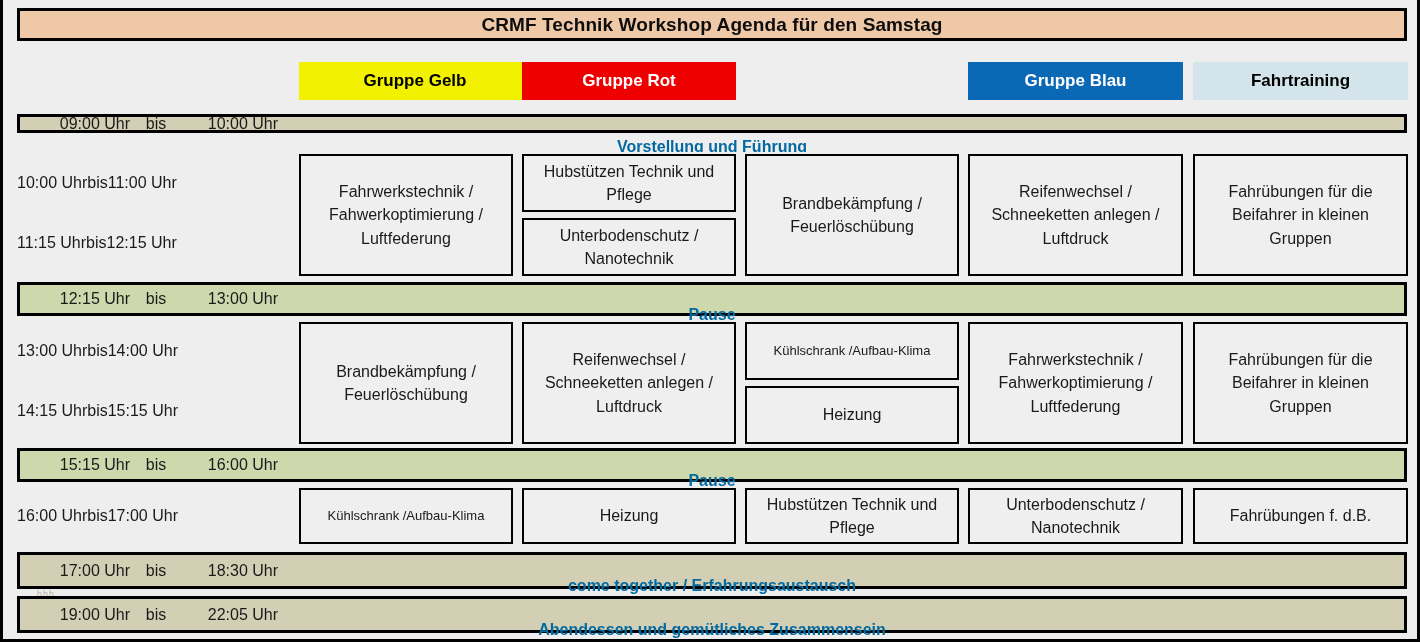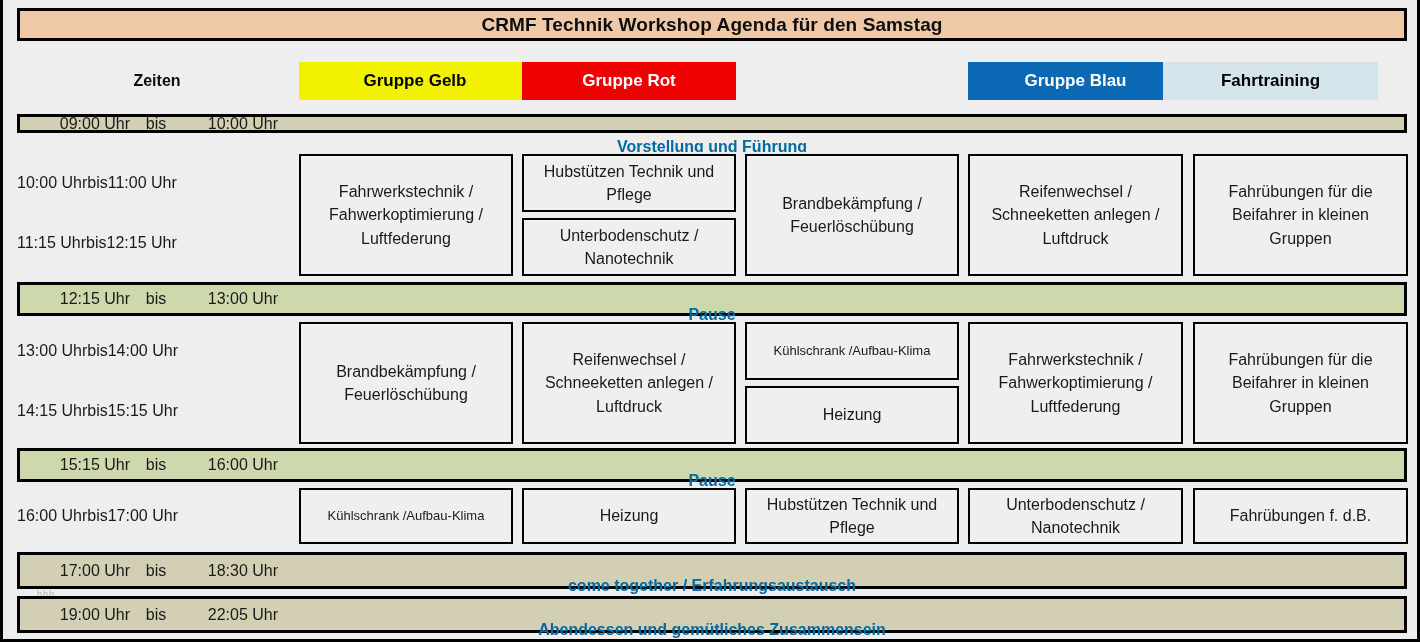--- a/index.html
+++ b/index.html
@@ -178,25 +178,24 @@
 </head>
 <body>
 
 <div id="page">
 
   <div id="title-banner">
     <span class="title-text">CRMF Technik Workshop Agenda für den Samstag</span>
   </div>
 
   <div id="col-header">
-    <div class="hdr-cell hdr-zeiten" style="left:14px; width:280px;">Zeiten</div>
     <div class="hdr-cell" style="left:296px; width:232px; background:#f2f200; color:#000;">Gruppe Gelb</div>
     <div class="hdr-cell" style="left:519px; width:214px; background:#ee0000; color:#fff;">Gruppe Rot</div>
     <div class="hdr-cell" style="left:965px; width:215px; background:#0a68b4; color:#fff;">Gruppe Blau</div>
-    <div class="hdr-cell" style="left:1160px; width:215px; background:#d3e4ea; color:#000;">Fahrtraining</div>
+    <div class="hdr-cell" style="left:1190px; width:215px; background:#d3e4ea; color:#000;">Fahrtraining</div>
   </div>
 
   <div class="row banner" style="top:114px; height:19px; background:#d3cfb4;">
     <div class="times" style="left:14px;">
       <span class="t-start">09:00 Uhr</span>
         <span class="t-bis">bis</span>
         <span class="t-end">10:00 Uhr</span>
     </div>
     <div class="banner-label">Vorstellung und Führung</div>
   </div>

